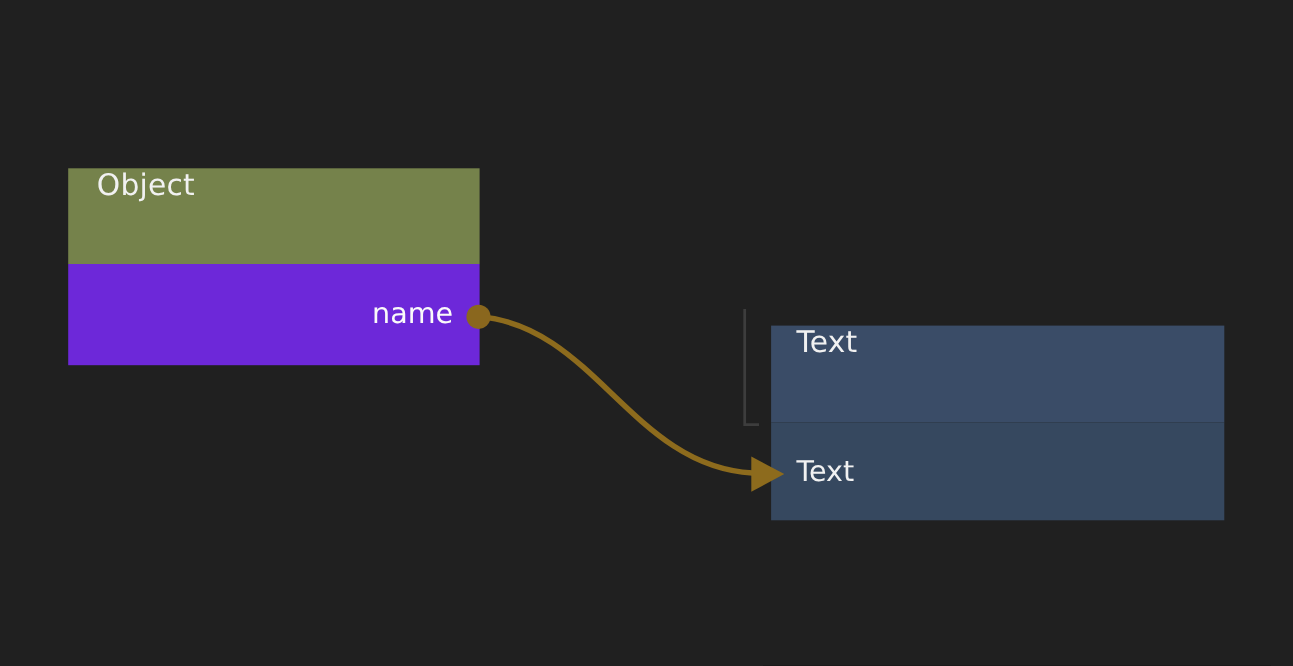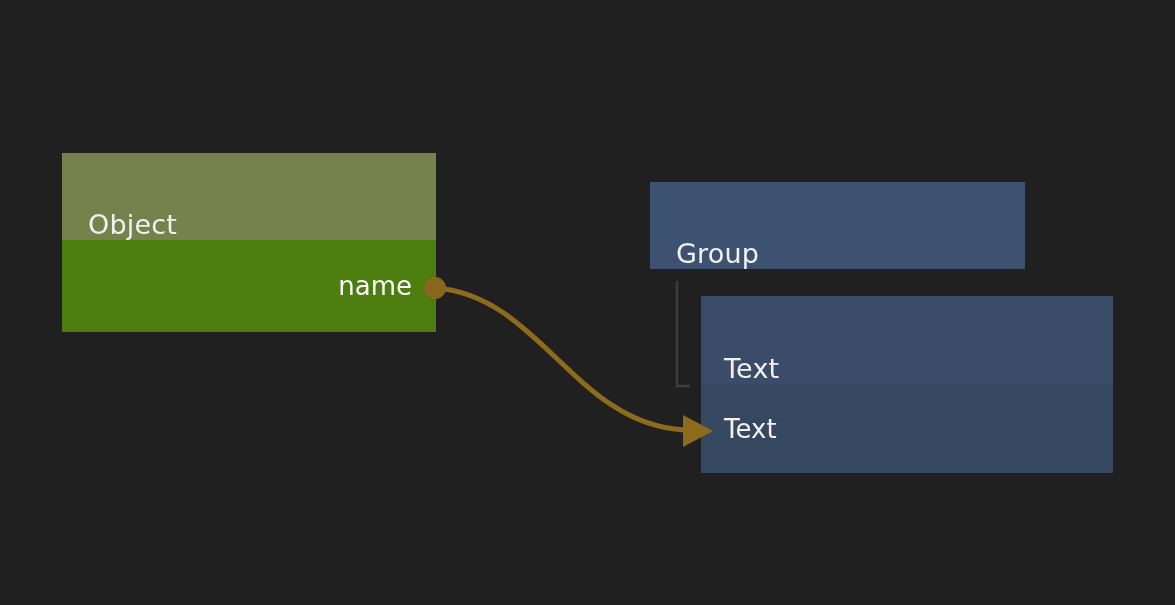--- a/index.html
+++ b/index.html
@@ -14,21 +14,21 @@
     height: 605px;
     overflow: hidden;
   }
   .node {
     position: absolute;
     box-sizing: border-box;
   }
   .node-header {
     box-sizing: border-box;
     display: flex;
-    align-items: flex-end;
+    align-items: flex-start;
     padding-left: 26px;
     width: 100%;
   }
   .node-title {
     font-size: 27px;
     color: #f1f1f1;
     letter-spacing: 0.2px;
   }
   .node-body {
     box-sizing: border-box;
@@ -75,32 +75,27 @@
 </style>
 </head>
 <body>
 
 <div class="canvas" style="background-color: rgb(32, 32, 32);">
 
   <div class="node" id="object-node">
     <div class="node-header" style="background-color: rgb(117, 130, 75);">
       <span class="node-title">Object</span>
     </div>
-    <div class="node-body" style="background-color: #4d7c0f;">
+    <div class="node-body" style="background-color: #6d28d9;">
       <div class="port-row">
         <span class="port-label">name</span>
       </div>
     </div>
   </div>
 
-  <div class="node" id="group-node" style="background-color: rgb(61, 82, 112);">
-    <div class="node-header">
-      <span class="node-title">Group</span>
-    </div>
-  </div>
 
   <div class="node" id="text-node">
     <div class="node-header" style="background-color: rgb(58, 76, 103);">
       <span class="node-title">Text</span>
     </div>
     <div class="node-body" style="background-color: rgb(54, 72, 95);">
       <span class="row-label">Text</span>
     </div>
   </div>
 

